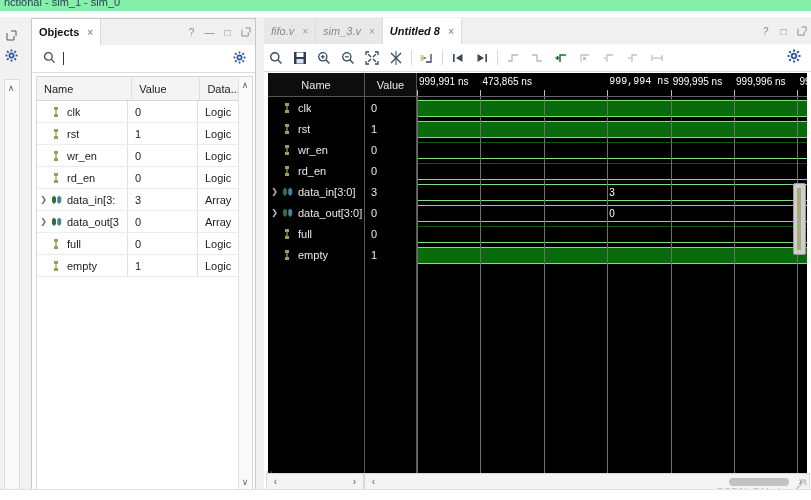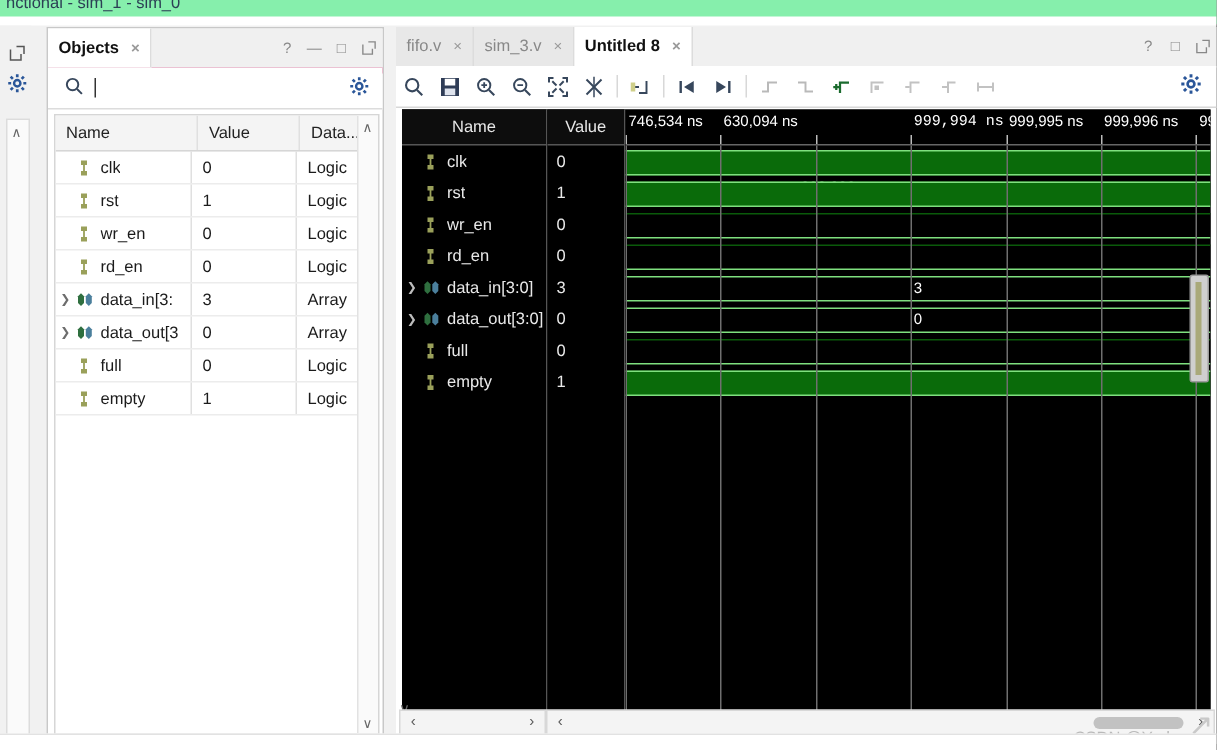--- a/index.html
+++ b/index.html
@@ -67,21 +67,21 @@
   .nmtext{margin-left:4px;overflow:hidden;white-space:nowrap;text-overflow:clip;}
   .gridvscroll{position:absolute;right:0;top:0;width:13px;height:100%;background:#fafafa;
     border-left:1px solid #e2e2e2;}
   .gridvscroll .arrow{position:absolute;left:0;width:12px;height:13px;
     display:flex;align-items:center;justify-content:center;color:#666;font-size:9px;}
   .gridvscroll .arrow.up{top:1px;} .gridvscroll .arrow.dn{bottom:1px;}
 
   
   .wavepanel{position:absolute;left:264px;top:18px;width:547px;height:478px;background:#fff;}
   .wavehdr{position:absolute;left:0;top:0;width:100%;height:26px;background:#f0f0f0;
-    border-bottom:1px solid #d2d2d2;}
+    border-bottom:1px solid #d2d2d2;font-style:italic;}
   .wtoolbar{position:absolute;left:0;top:26px;width:100%;height:27px;background:#fff;
     border-bottom:1px solid #d8d8d8;display:flex;align-items:center;}
   .tbtn{width:24px;height:22px;display:flex;align-items:center;justify-content:center;}
   .tsep{width:1px;height:15px;background:#d8d8d8;margin:0 3px;}
   .tgear{position:absolute;right:10px;top:5px;}
 
   .wavebody{position:absolute;left:4px;top:55px;width:539px;height:406px;background:#000;}
   .wv-names{position:absolute;left:0;top:0;width:96px;height:100%;background:#000;
     border-right:1px solid #555;}
   .wv-vals{position:absolute;left:97px;top:0;width:51px;height:100%;background:#000;
@@ -596,23 +596,23 @@
             <div class="wv-valrow">0</div>
             <div class="wv-valrow">0</div>
             <div class="wv-valrow">3</div>
             <div class="wv-valrow">0</div>
             <div class="wv-valrow">0</div>
             <div class="wv-valrow">1</div>
           </div>
       </div>
       <div class="wv-wave">
         <div class="ruler" id="wv-ruler">
-            <div class="rlabel" style="left: 2px;">746,534 ns</div>
+            <div class="rlabel" style="left: 2px;">999,991 ns</div>
             <div class="rtick" style="left: 0px;"></div>
-            <div class="rlabel" style="left: 65.4146px;">630,094 ns</div>
+            <div class="rlabel" style="left: 65.4146px;">473,865 ns</div>
             <div class="rtick" style="left: 63.4146px;"></div>
             <div class="rlabel" style="left: 117px; margin-top: 44px;">999,993 ns</div>
             <div class="rtick" style="left: 126.829px;"></div>
             <div class="rlabel" style="left: 192.244px; font-family: Liberation Mono, monospace;">999,994 ns</div>
             <div class="rtick" style="left: 190.244px;"></div>
             <div class="rlabel" style="left: 255.659px;">999,995 ns</div>
             <div class="rtick" style="left: 253.659px;"></div>
             <div class="rlabel" style="left: 319.073px;">999,996 ns</div>
             <div class="rtick" style="left: 317.073px;"></div>
             <div class="rlabel" style="left: 382.488px;">999,997</div>

